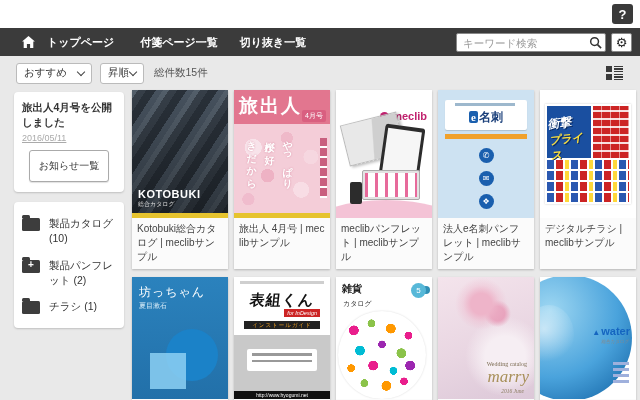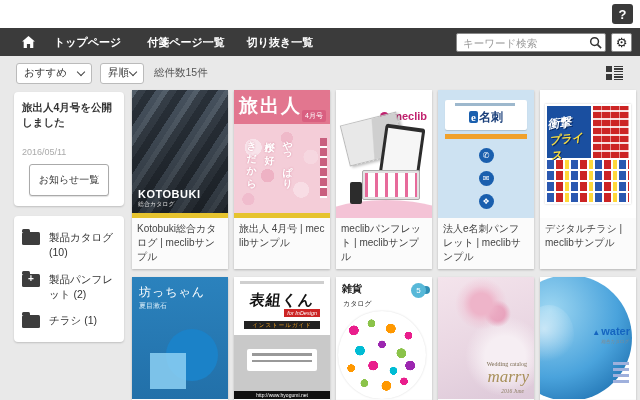--- a/index.html
+++ b/index.html
@@ -7,21 +7,21 @@
   body { font-family:"Liberation Sans","DejaVu Sans",sans-serif; background:#e9e9e9; }
   .screen { position:relative; width:640px; height:400px; overflow:hidden; background:#e9e9e9; }
 
   
   .topstrip { position:absolute; left:0; top:0; width:640px; height:28px; background:#ffffff; }
   .help-btn { position:absolute; right:7px; top:4px; width:21px; height:20px; background:#3a3a3a; color:#fff;
     border-radius:3px; font-size:13px; font-weight:bold; display:flex; align-items:center; justify-content:center; cursor:pointer; }
 
   
   .navbar { position:absolute; left:0; top:28px; width:640px; height:28px; background:#3b3b3b; display:flex; align-items:center; }
-  .nav-item { display:flex; align-items:center; gap:19px; color:#fff; font-size:11px; font-weight:bold; margin-left:22px; cursor:pointer; white-space:nowrap; }
+  .nav-item { display:flex; align-items:center; gap:12px; color:#fff; font-size:11px; font-weight:bold; margin-left:22px; cursor:pointer; white-space:nowrap; }
   .nav-item:nth-child(2){ margin-left:26px; } .nav-item:nth-child(3){ }
   .house { width:13px; height:12px; }
   .nav-right { margin-left:auto; display:flex; align-items:center; margin-right:8px; }
   .searchbox { position:relative; width:150px; height:19px; }
   .searchbox input { width:100%; height:100%; border:1px solid #888; border-radius:2px; font-size:10.5px; padding:0 20px 0 6px;
     font-family:"Liberation Sans","DejaVu Sans",sans-serif; color:#333; background:#fff; }
   .searchbox input::placeholder { color:#999; }
   .mag { position:absolute; right:4px; top:3px; width:13px; height:13px; cursor:pointer; }
   .gear-btn { width:21px; height:19px; background:#fff; border:1px solid #888; border-radius:2px; margin-left:5px;
     display:flex; align-items:center; justify-content:center; cursor:pointer; font-family:"DejaVu Sans",sans-serif; font-size:13px; color:#222; line-height:1; }
@@ -36,21 +36,21 @@
   .view-icon { margin-left:auto; width:18px; height:14px; display:flex; flex-direction:column; justify-content:space-between; cursor:pointer; }
   .vrow { display:flex; align-items:center; gap:2px; height:6px; }
   .vsq { width:6px; height:6px; background:#3a3a3a; }
   .vlines { display:flex; flex-direction:column; gap:1px; }
   .vlines i { display:block; width:9px; height:1.4px; background:#3a3a3a; }
 
   
   .sidebar { position:absolute; left:14px; top:92px; width:110px; }
   .card { background:#fff; border-radius:4px; box-shadow:0 1px 2px rgba(0,0,0,.18); padding:8px; }
   .notice-title { font-size:10.5px; font-weight:bold; color:#333; line-height:1.45; word-break:break-all; }
-  .notice-date { font-size:9px; color:#aaa; margin-top:17px; }
+  .notice-date { font-size:9px; color:#aaa; margin-top:3px;text-decoration:underline; }
   .notice-btn { margin:7px auto 2px; display:block; background:#fff; border:1px solid #aaa; border-radius:3px;
     font-size:10px; color:#333; padding:8px 9px; cursor:pointer; box-shadow:0 1px 1px rgba(0,0,0,.12);
     font-family:"Liberation Sans","DejaVu Sans",sans-serif; }
   .cat-card { margin-top:10px; }
   .cat-item { display:flex; align-items:flex-start; gap:9px; padding:6px 0; cursor:pointer; }
   .folder { position:relative; width:18px; height:13px; background:#3d3d3d; border-radius:1.5px; flex:none; margin-top:2px; }
   .folder::before { content:""; position:absolute; left:0; top:-3px; width:8px; height:3px; background:#3d3d3d; border-radius:1.5px 1.5px 0 0; }
   .folder.plus::after { content:"+"; position:absolute; left:0; right:0; top:-1px; text-align:center; color:#fff; font-size:10px; font-weight:bold; }
   .cat-label { font-size:10.5px; color:#333; line-height:1.4; word-break:break-all; }
 

